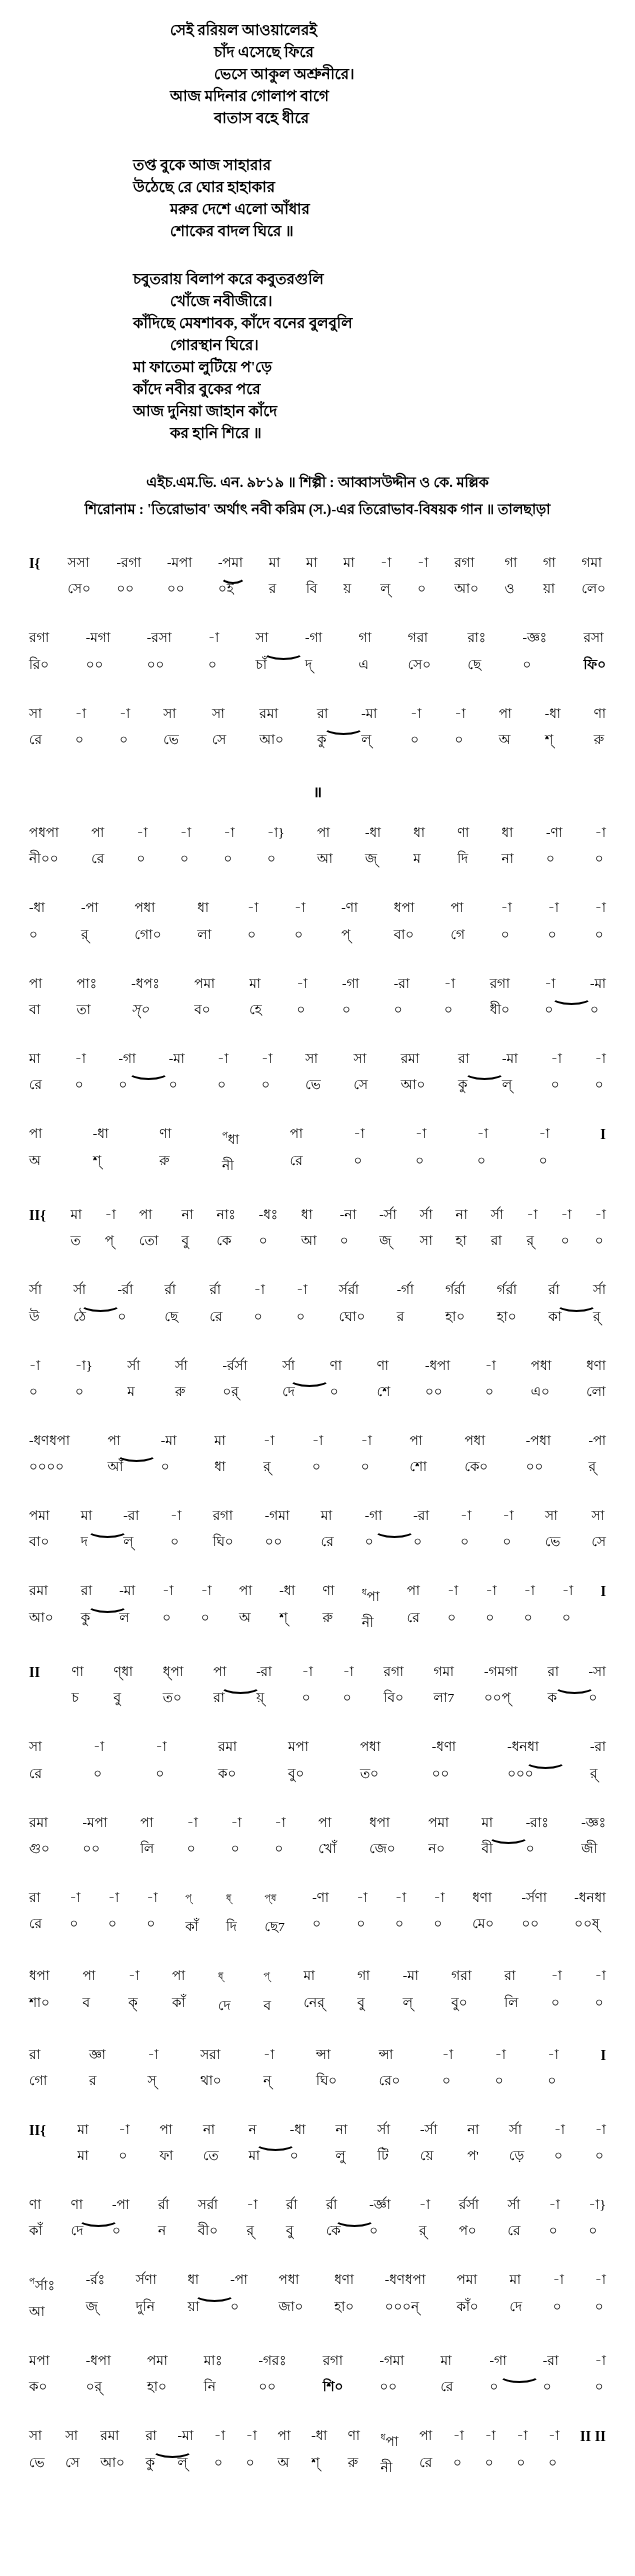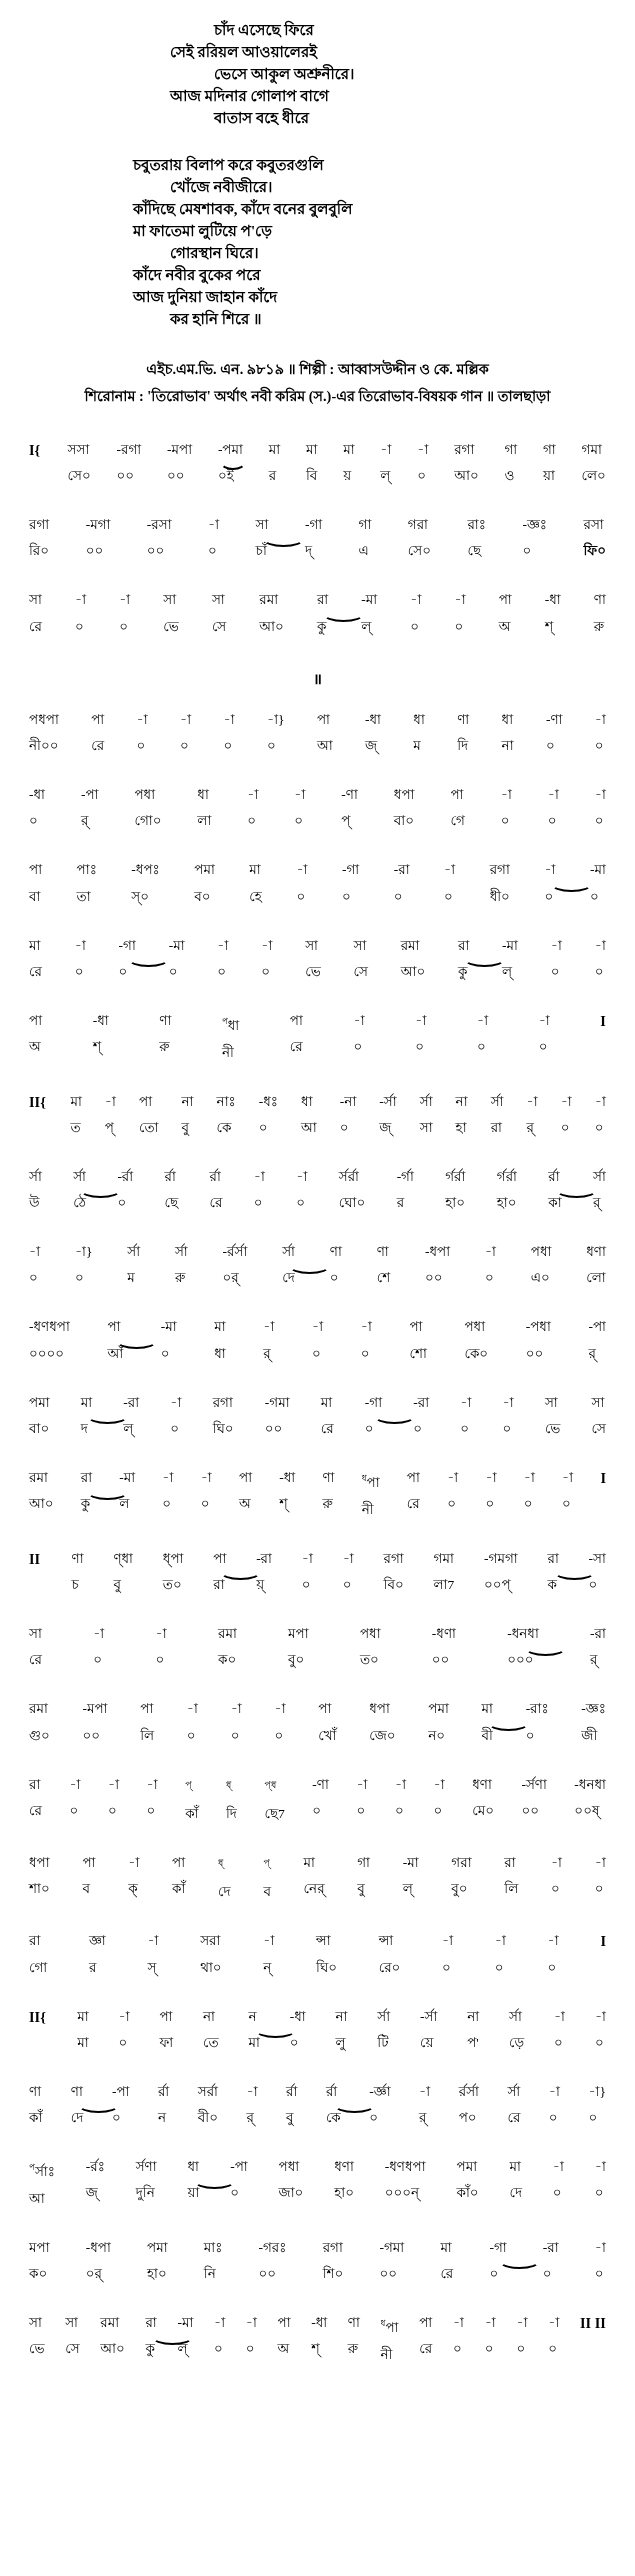--- a/index.html
+++ b/index.html
@@ -32,32 +32,38 @@
   .slur.self{width:22px;left:8%;top:12.7px;}
   .divider{text-align:center;font-size:15px;font-weight:bold;margin:3.2px 0 24px 0;}
 </style>
 </head>
 <body>
 
 <div class="page">
 
   <div class="lyrics" id="lyrics">
       <div class="stanza">
+        <div class="lyric-line ind1">সেই ররিয়ল আওয়ালেরই</div>
         <div class="lyric-line ind2">চাঁদ এসেছে ফিরে</div>
-        <div class="lyric-line ind1">সেই ররিয়ল আওয়ালেরই</div>
         <div class="lyric-line ind2">ভেসে আকুল অশ্রুনীরে।</div>
         <div class="lyric-line ind1">আজ মদিনার গোলাপ বাগে</div>
         <div class="lyric-line ind2">বাতাস বহে ধীরে</div>
+      </div>
+      <div class="stanza">
+        <div class="lyric-line">তপ্ত বুকে আজ সাহারার</div>
+        <div class="lyric-line">উঠেছে রে ঘোর হাহাকার</div>
+        <div class="lyric-line ind1">মরুর দেশে এলো আঁধার</div>
+        <div class="lyric-line ind1">শোকের বাদল ঘিরে ॥</div>
       </div>
       <div class="stanza">
         <div class="lyric-line">চবুতরায় বিলাপ করে কবুতরগুলি</div>
         <div class="lyric-line ind1">খোঁজে নবীজীরে।</div>
         <div class="lyric-line">কাঁদিছে মেষশাবক, কাঁদে বনের বুলবুলি</div>
+        <div class="lyric-line ind1">গোরস্থান ঘিরে।</div>
         <div class="lyric-line">মা ফাতেমা লুটিয়ে প'ড়ে</div>
-        <div class="lyric-line ind1">গোরস্থান ঘিরে।</div>
         <div class="lyric-line">কাঁদে নবীর বুকের পরে</div>
         <div class="lyric-line">আজ দুনিয়া জাহান কাঁদে</div>
         <div class="lyric-line ind1">কর হানি শিরে ॥</div>
       </div>
     </div>
 
   <div class="header">
     <div class="header-line">এইচ.এম.ভি. এন. ৯৮১৯ ॥ শিল্পী : আব্বাসউদ্দীন ও কে. মল্লিক</div>
     <div class="header-line">শিরোনাম : 'তিরোভাব' অর্থাৎ নবী করিম (স.)-এর তিরোভাব-বিষয়ক গান ॥ তালছাড়া</div>
   </div>
@@ -133,21 +139,21 @@
         <span class="cell"><span class="note"><span class="note-main">-ণা</span></span><span class="lyr" style="display: block;">প্</span></span>
         <span class="cell"><span class="note"><span class="note-main">ধপা</span></span><span class="lyr" style="display: block;">বা০</span></span>
         <span class="cell"><span class="note"><span class="note-main">পা</span></span><span class="lyr" style="display: block;">গে</span></span>
         <span class="cell"><span class="note"><span class="note-main">-া</span></span><span class="lyr" style="display: block;">০</span></span>
         <span class="cell"><span class="note"><span class="note-main">-া</span></span><span class="lyr" style="display: block;">০</span></span>
         <span class="cell"><span class="note"><span class="note-main">-া</span></span><span class="lyr" style="display: block;">০</span></span>
       </div>
       <div class="nrow">
         <span class="cell"><span class="note"><span class="note-main">পা</span></span><span class="lyr" style="display: block;">বা</span></span>
         <span class="cell"><span class="note"><span class="note-main">পাঃ</span></span><span class="lyr" style="display: block;">তা</span></span>
-        <span class="cell"><span class="note"><span class="note-main">-ধপঃ</span></span><span class="lyr" style="display: block;">স্০</span></span>
+        <span class="cell"><span class="note"><span class="note-main">-ধপঃ</span></span><span class="lyr" style="display: block; font-style: italic;">স্০</span></span>
         <span class="cell"><span class="note"><span class="note-main">পমা</span></span><span class="lyr" style="display: block;">ব০</span></span>
         <span class="cell"><span class="note"><span class="note-main">মা</span></span><span class="lyr" style="display: block;">হে</span></span>
         <span class="cell"><span class="note"><span class="note-main">-া</span></span><span class="lyr" style="display: block;">০</span></span>
         <span class="cell"><span class="note"><span class="note-main">-গা</span></span><span class="lyr" style="display: block;">০</span></span>
         <span class="cell"><span class="note"><span class="note-main">-রা</span></span><span class="lyr" style="display: block;">০</span></span>
         <span class="cell"><span class="note"><span class="note-main">-া</span></span><span class="lyr" style="display: block;">০</span></span>
         <span class="cell"><span class="note"><span class="note-main">রগা</span></span><span class="lyr" style="display: block;">ধী০</span></span>
         <span class="cell"><span class="note"><span class="note-main">-া</span></span><span class="slur"></span><span class="lyr" style="display: block;">০</span></span>
         <span class="cell"><span class="note"><span class="note-main">-মা</span></span><span class="lyr" style="display: block;">০</span></span>
       </div>
@@ -399,21 +405,21 @@
         <span class="cell"><span class="note"><span class="note-main">মা</span></span><span class="lyr" style="display: block;">দে</span></span>
         <span class="cell"><span class="note"><span class="note-main">-া</span></span><span class="lyr" style="display: block;">০</span></span>
         <span class="cell"><span class="note"><span class="note-main">-া</span></span><span class="lyr" style="display: block;">০</span></span>
       </div>
       <div class="nrow">
         <span class="cell"><span class="note"><span class="note-main">মপা</span></span><span class="lyr" style="display: block;">ক০</span></span>
         <span class="cell"><span class="note"><span class="note-main">-ধপা</span></span><span class="lyr" style="display: block;">০র্</span></span>
         <span class="cell"><span class="note"><span class="note-main">পমা</span></span><span class="lyr" style="display: block;">হা০</span></span>
         <span class="cell"><span class="note"><span class="note-main">মাঃ</span></span><span class="lyr" style="display: block;">নি</span></span>
         <span class="cell"><span class="note"><span class="note-main">-গরঃ</span></span><span class="lyr" style="display: block;">০০</span></span>
-        <span class="cell"><span class="note"><span class="note-main">রগা</span></span><span class="lyr" style="display: block;">শি০</span></span>
+        <span class="cell"><span class="note"><span class="note-main">রগা</span></span><span class="lyr" style="display: block; font-weight: bold;">শি০</span></span>
         <span class="cell"><span class="note"><span class="note-main">-গমা</span></span><span class="lyr" style="display: block;">০০</span></span>
         <span class="cell"><span class="note"><span class="note-main">মা</span></span><span class="lyr" style="display: block;">রে</span></span>
         <span class="cell"><span class="note"><span class="note-main">-গা</span></span><span class="slur"></span><span class="lyr" style="display: block;">০</span></span>
         <span class="cell"><span class="note"><span class="note-main">-রা</span></span><span class="lyr" style="display: block;">০</span></span>
         <span class="cell"><span class="note"><span class="note-main">-া</span></span><span class="lyr" style="display: block;">০</span></span>
       </div>
       <div class="nrow">
         <span class="cell"><span class="note"><span class="note-main">সা</span></span><span class="lyr" style="display: block;">ভে</span></span>
         <span class="cell"><span class="note"><span class="note-main">সা</span></span><span class="lyr" style="display: block;">সে</span></span>
         <span class="cell"><span class="note"><span class="note-main">রমা</span></span><span class="lyr" style="display: block;">আ০</span></span>

